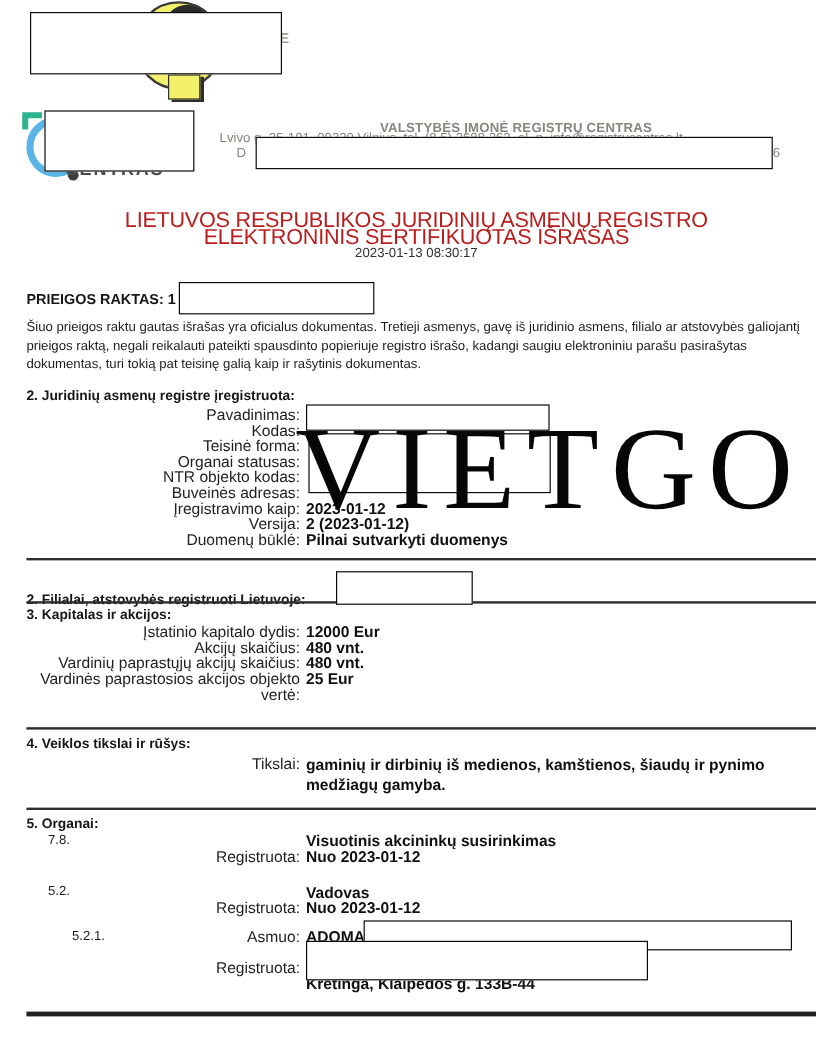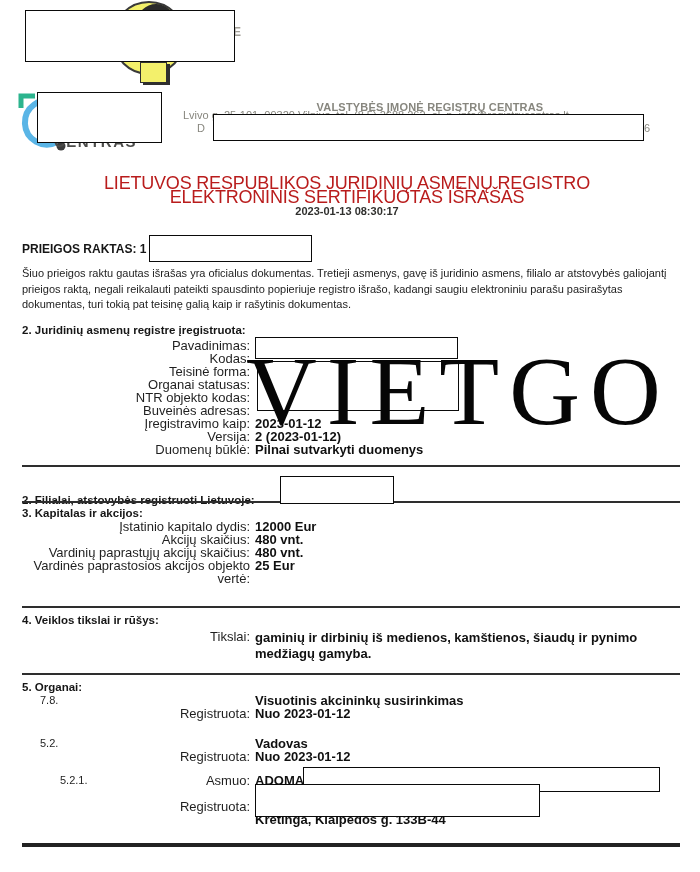--- a/index.html
+++ b/index.html
@@ -26,21 +26,21 @@
     color:#4c4c4a; letter-spacing:1.5px; z-index:1; }
   
   .hdr-org { position:absolute; left:215px; top:101px; width:430px; text-align:center;
     font-size:11px; font-weight:bold; color:#87867e; letter-spacing:0.2px; z-index:1; }
   .hdr-addr { position:absolute; left:183px; top:109px; font-size:11px; color:#87867e;
     white-space:nowrap; z-index:1; }
   .hdr-frag { position:absolute; font-size:11px; color:#87867e; z-index:1; }
   
   .title-block { position:absolute; left:0; top:176px; width:694px; text-align:center; }
   .title-line { font-size:18px; font-weight:normal; line-height:14px; color:#b91c1c; letter-spacing:-0.2px; }
-  .title-ts { font-size:11px; line-height:14px; color:#30302e;font-weight:bold; }
+  .title-ts { font-size:11px; line-height:14px; color:#30302e; }
   
   .access { position:absolute; left:22px; top:242px; font-size:12px; font-weight:bold; color:#161616; }
   
   .intro { position:absolute; left:22px; top:266px; width:662px; font-size:11px;
     line-height:15.5px; color:#1d1d1d; }
   
   .sec-h { position:absolute; left:22px; font-size:11.5px; font-weight:bold; color:#161616; }
   .rows { position:absolute; left:22px; width:658px; }
   .row { display:flex; font-size:13px; line-height:13px; }
   .lbl { width:228px; flex:none; text-align:right; padding-right:5px; color:#1f1f1f; }

